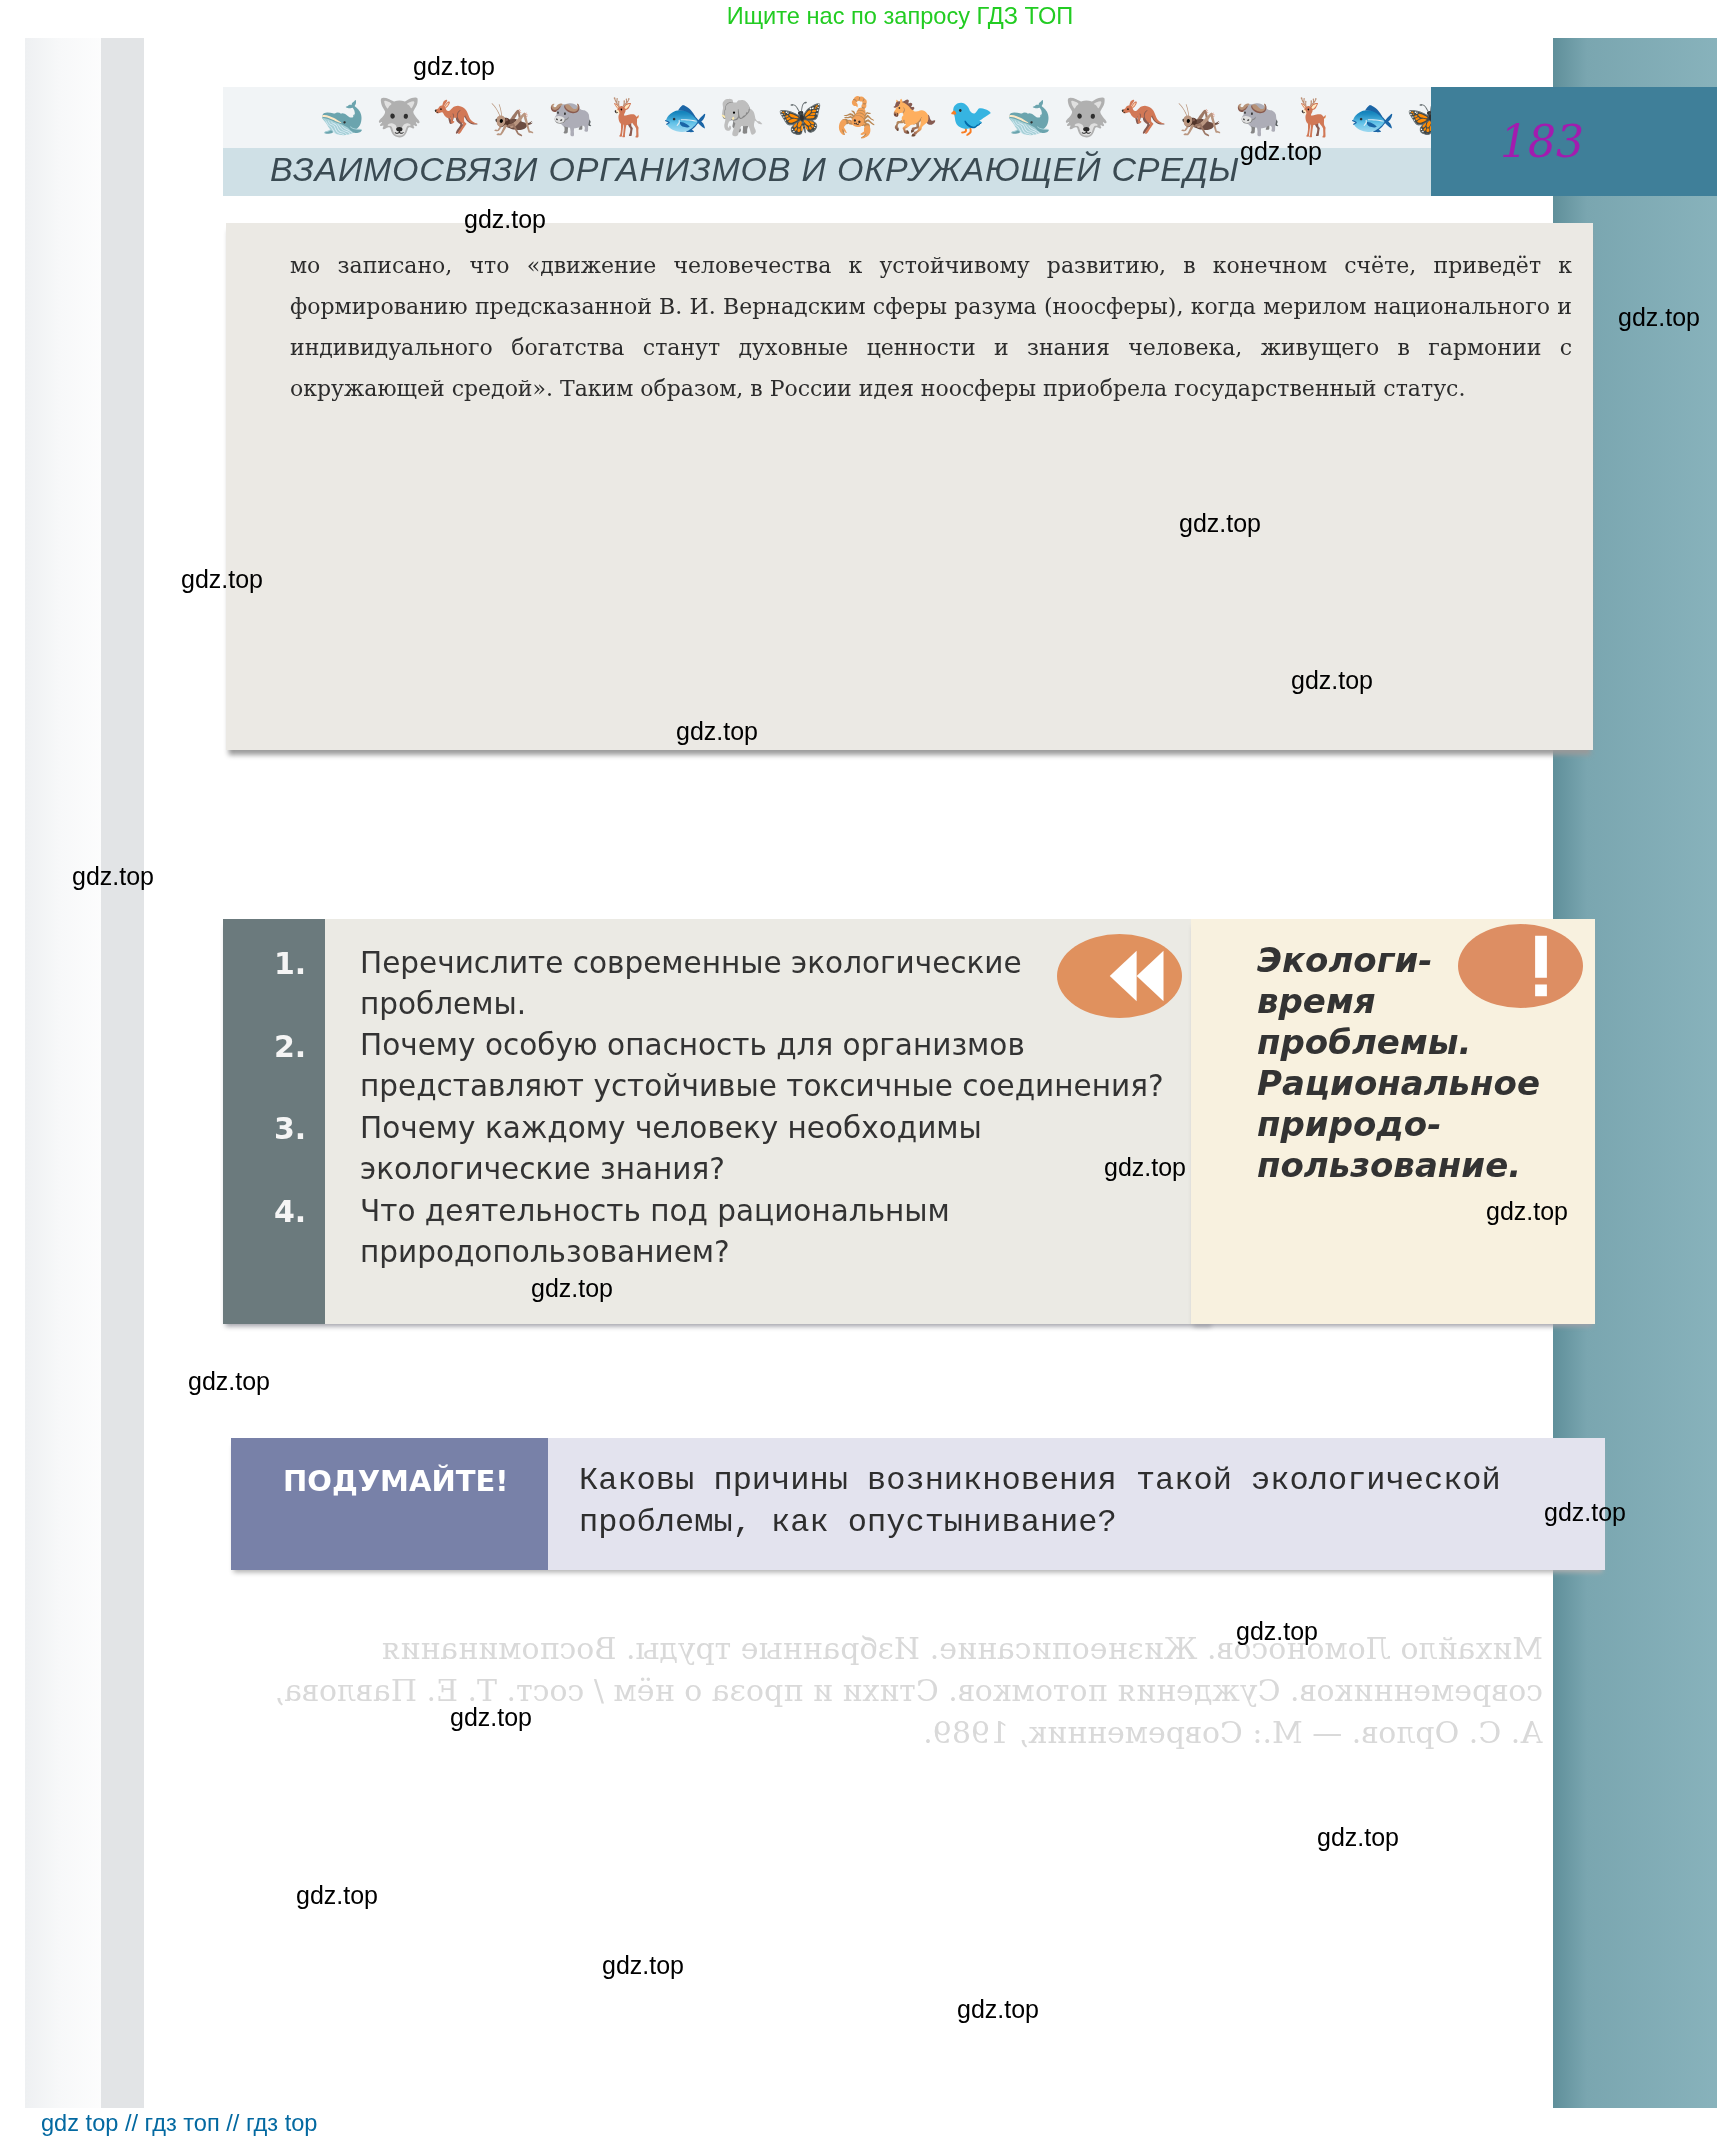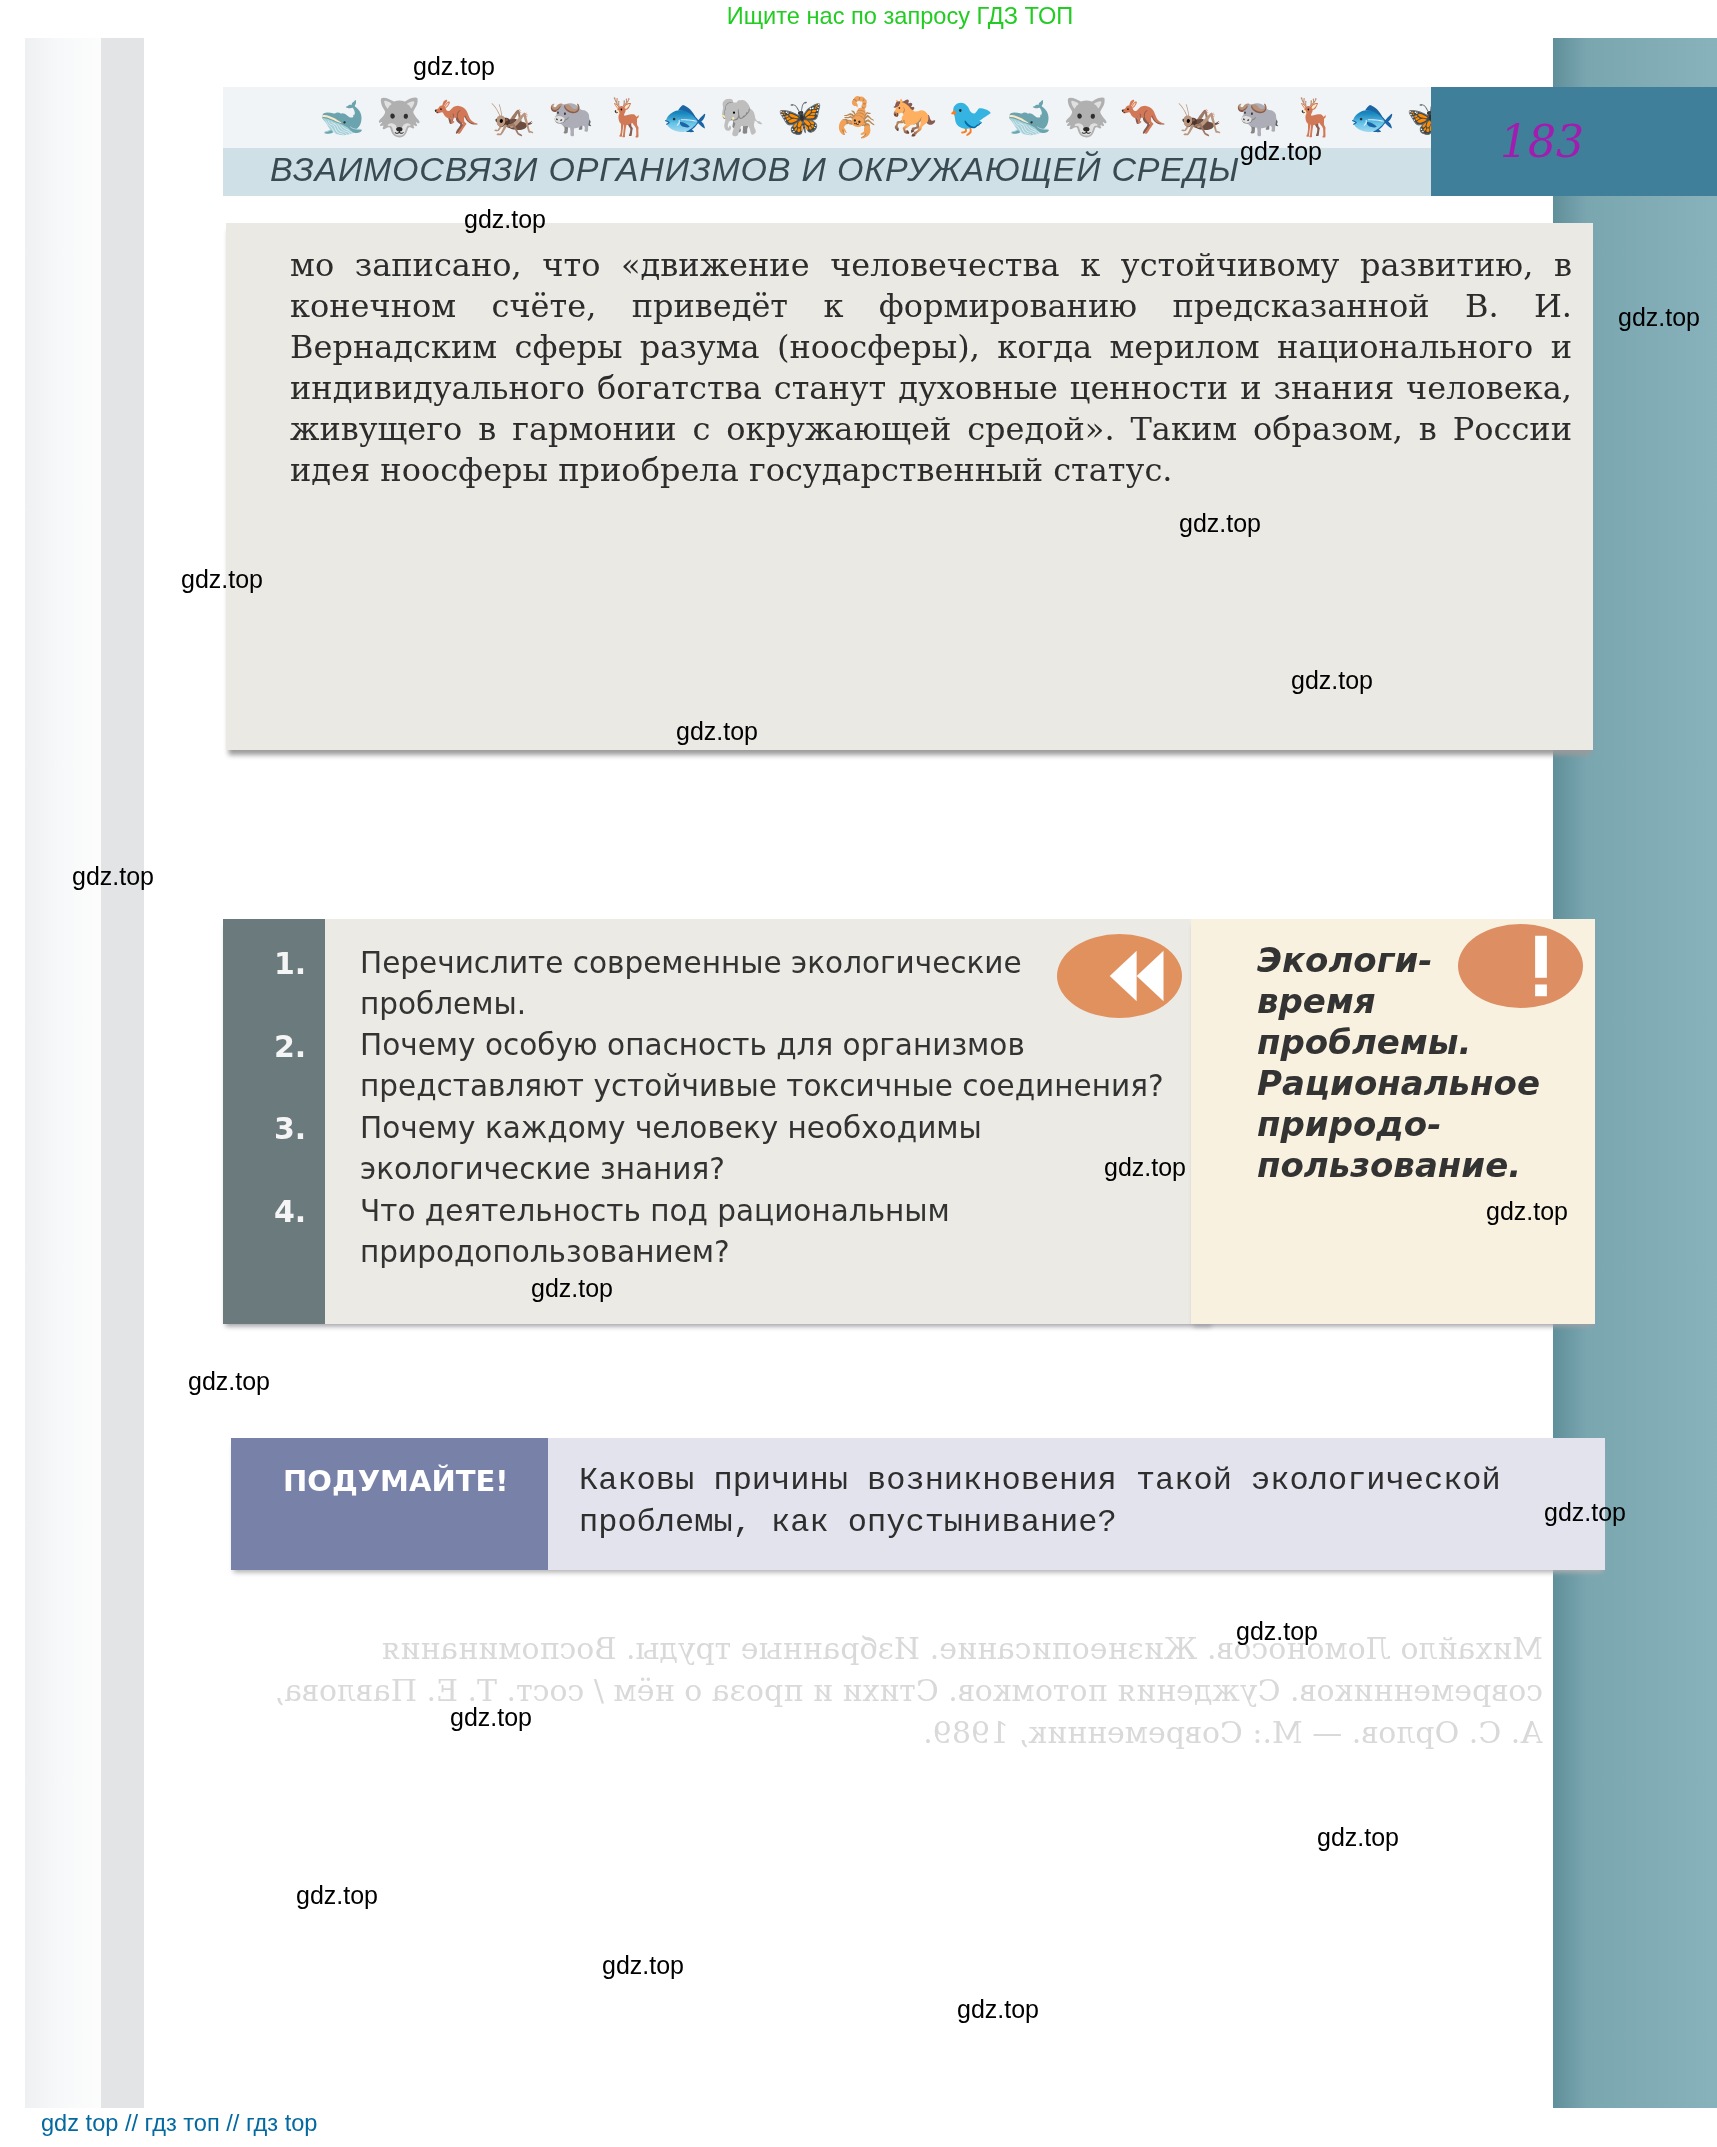--- a/index.html
+++ b/index.html
@@ -19,21 +19,21 @@
   .header-title-band { left:223px; top:148px; width:1208px; height:48px; background:#cfe0e6; }
   .header-title { left:229px; top:150px; font-family:"Liberation Sans", sans-serif; font-style:italic;
                   font-size:34px; color:#3a4a52; letter-spacing:0.8px; white-space:nowrap; }
   .page-tab { left:1431px; top:87px; width:287px; height:109px; background:#3f7f99; }
   .page-number { left:1459px; top:116px; font-family:"DejaVu Serif", serif; font-style:italic;
                  font-size:44px; color:#a21caf; }
   .animal-row { left:278px; top:94px; width:1134px; height:47px; display:flex; justify-content:space-between;
                 align-items:center; color:#3f7f99; font-size:37px; line-height:47px; }
   .text-block { left:226px; top:223px; width:1326px; height:527px; background:#ebe9e4;
                 box-shadow:0 6.7px 5px -1.7px #9a9a9a; }
-  .body-text { left:249px; top:245px; width:1282px; font-family:"DejaVu Serif", serif; font-size:32px;
+  .body-text { left:249px; top:245px; width:1282px; font-family:"DejaVu Serif", serif; font-size:22px;
                line-height:41px; color:#2c2c2c; text-align:justify; }
   .body-text p { margin:0; }
   .body-text p.indent { text-indent:51px; }
   .q-box { left:223px; top:919px; width:950px; height:405px; background:#ebeae4;
            box-shadow:0 5px 5px -1.7px #a0a0a8; }
   .q-bar { left:223px; top:919px; width:61px; height:405px; background:#6b7a7d; }
   .q-num { left:233px; font-family:"DejaVu Sans", sans-serif; font-weight:bold; font-size:30px; color:#f5f5f5; }
   .q-text { left:319px; width:822px; font-family:"DejaVu Sans", sans-serif; font-size:29.5px; line-height:41px;
             color:#333333; }
   .rewind-icon { left:1057px; top:934px; width:84px; height:84px; border-radius:50%; background:#e0915e; }

